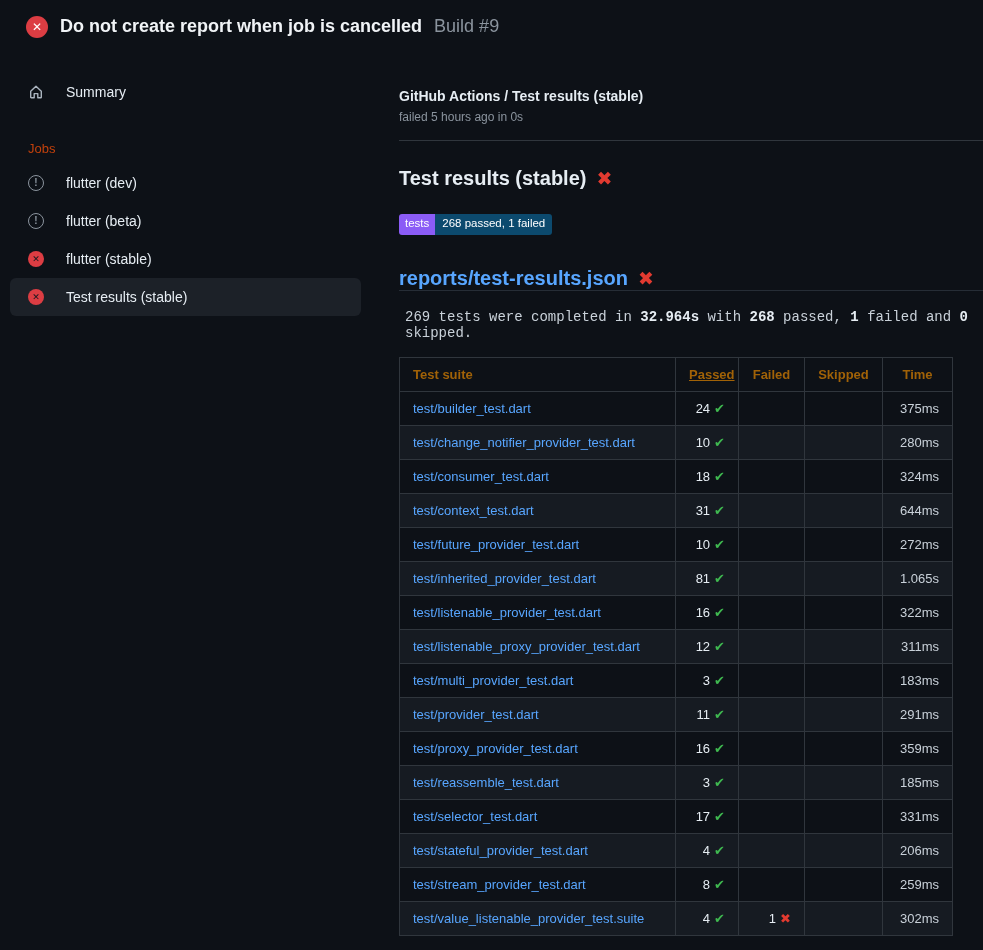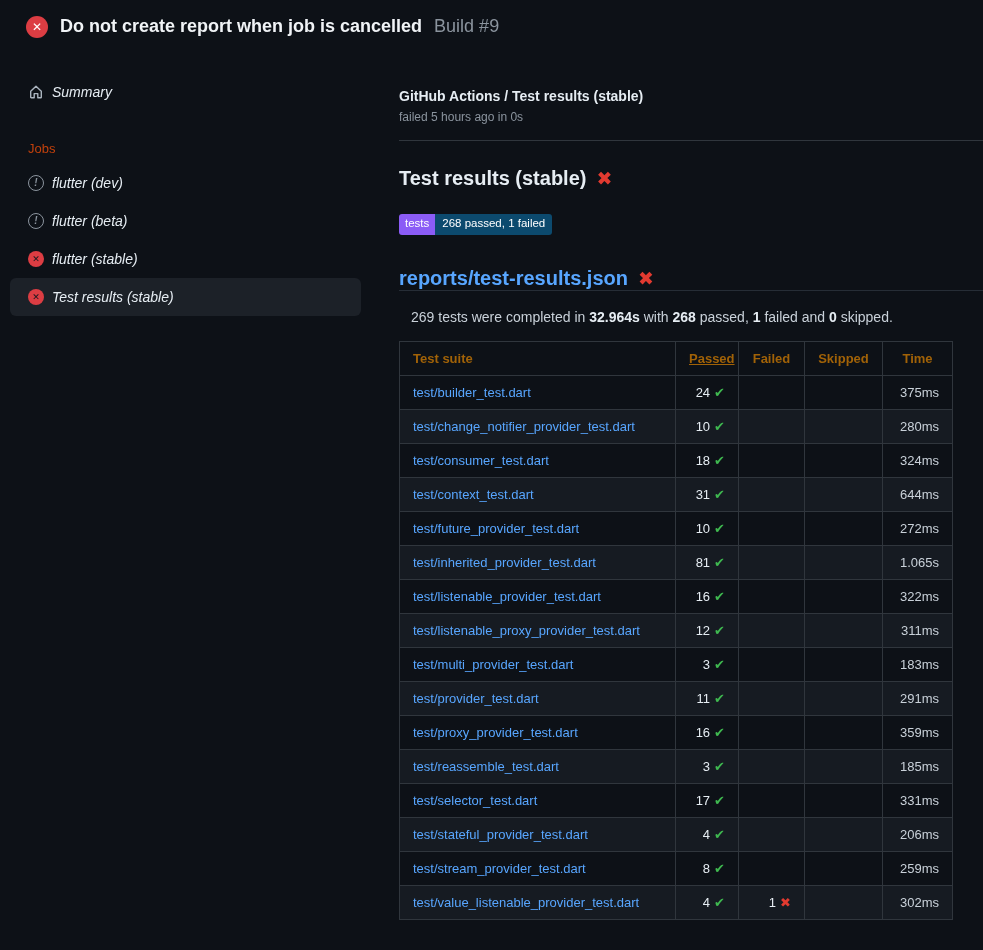--- a/index.html
+++ b/index.html
@@ -26,23 +26,23 @@
   }
   .run-title { margin: 0; font-size: 18px; font-weight: 700; color: #f0f3f6; line-height: 1.3; }
   .run-build { font-size: 18px; font-weight: 400; color: #8b949e; }
 
   
   .layout { display: flex; align-items: flex-start; }
 
   
   .sidebar { width: 371px; flex: none; padding-top: 22px; }
   .side-item {
-    display: flex; align-items: center; gap: 8px;
+    display: flex; align-items: center; gap: 22px;
     margin: 0 10px; padding: 11px 18px; border-radius: 6px;
-    font-size: 14px; color: #e6edf3; cursor: pointer; font-style: italic;
+    font-size: 14px; color: #e6edf3; cursor: pointer;
   }
   .side-item.selected { background: #1c2128; }
   .side-section-label { margin: 30px 0 8px 28px; font-size: 13px; color: #c2410c; }
   .icon-home { display: flex; flex: none; color: #aab4bf; }
   .icon-alert {
     width: 16px; height: 16px; border-radius: 50%;
     border: 1.5px solid #8b949e; color: #8b949e;
     font-size: 10px; font-weight: 700; line-height: 1;
     display: flex; align-items: center; justify-content: center; flex: none;
   }
@@ -71,21 +71,21 @@
   .badge-value { background: #0c4a6e; color: #ffffff; padding: 4px 7px 5px; }
 
   .h-report {
     margin: 32px 0 0 0; padding-bottom: 0;
     font-size: 20px; font-weight: 700;
     display: flex; align-items: center; gap: 10px;
     border-bottom: 1px solid #262d36;
   }
   .h-report a { color: #58a6ff; }
 
-  .summary-line { margin: 18px 0 0 12px; font-size: 14px; color: #c9d1d9; }
+  .summary-line { margin: 18px 0 0 6px; font-size: 14px; color: #c9d1d9; font-family: Liberation Mono, monospace; }
   .summary-line b { color: #e6edf3; font-weight: 700; }
 
   
   .results-table {
     margin-top: 16px; border-collapse: collapse; table-layout: fixed;
     width: 553px; font-size: 13px;
   }
   .results-table th, .results-table td {
     border: 1px solid #30363d; padding: 8px 13px;
     white-space: nowrap; overflow: hidden; line-height: 17px;
@@ -274,21 +274,21 @@
             <td class="c-time">206ms</td>
           </tr>
           <tr>
             <td class="c-suite"><a href="#">test/stream_provider_test.dart</a></td>
             <td class="c-num"><span>8</span><span class="check">✔</span></td>
             <td class="c-num"></td>
             <td class="c-skip"></td>
             <td class="c-time">259ms</td>
           </tr>
           <tr>
-            <td class="c-suite"><a href="#">test/value_listenable_provider_test.dart</a></td>
+            <td class="c-suite"><a href="#">test/value_listenable_provider_test.suite</a></td>
             <td class="c-num"><span>4</span><span class="check">✔</span></td>
             <td class="c-num"><span>1</span><span class="cross-sm">✖</span></td>
             <td class="c-skip"></td>
             <td class="c-time">302ms</td>
           </tr>
         </tbody>
     </table>
   </main>
 </div>
 

